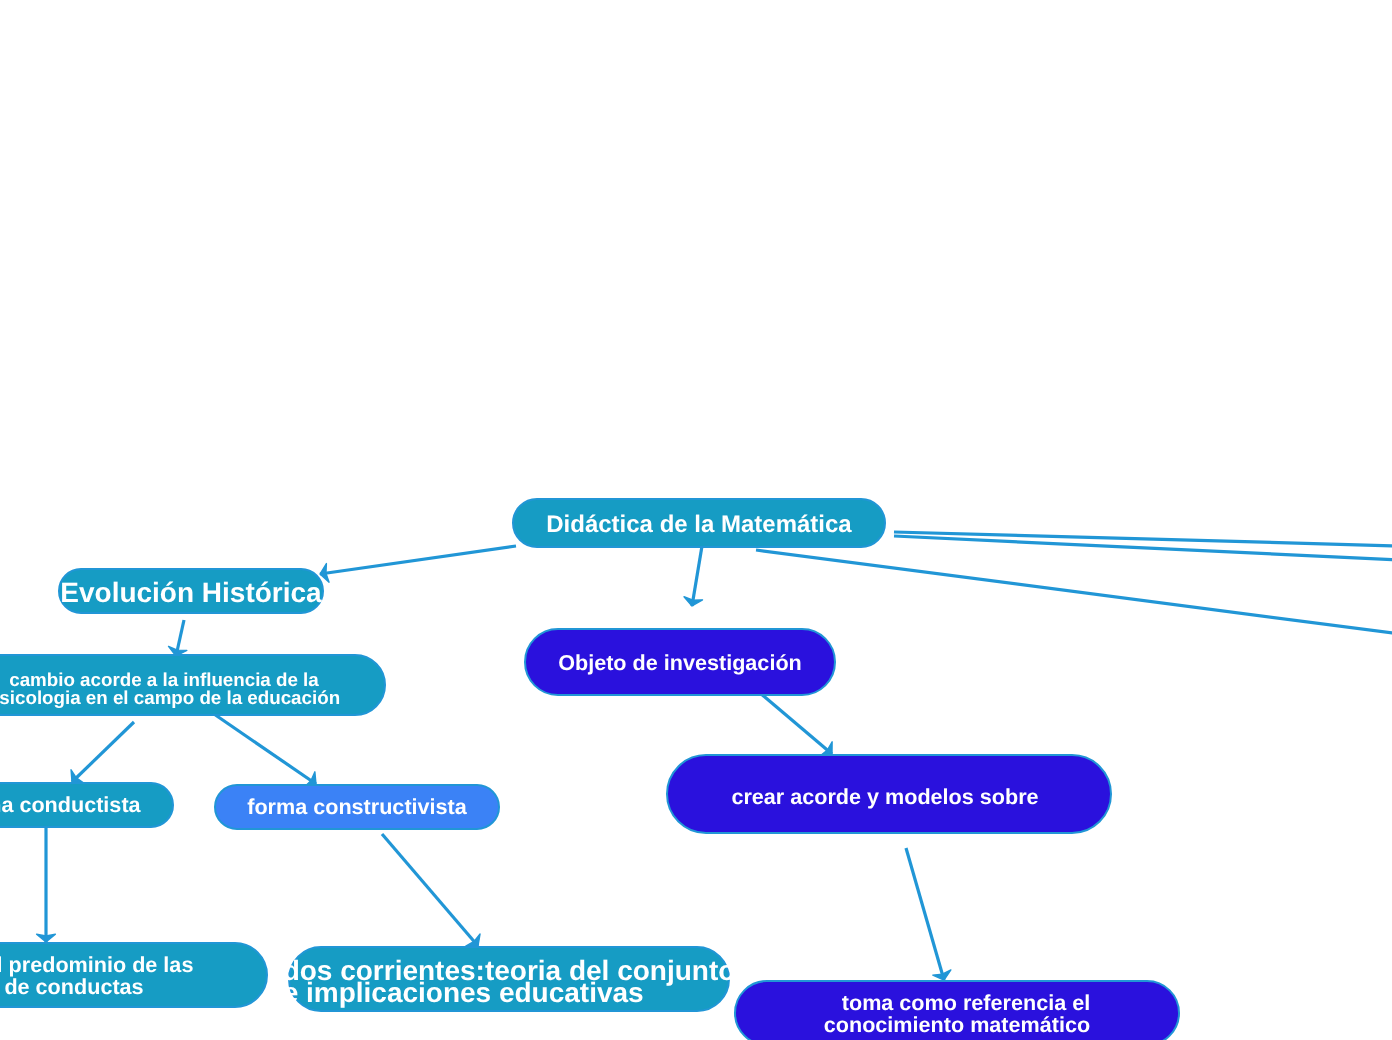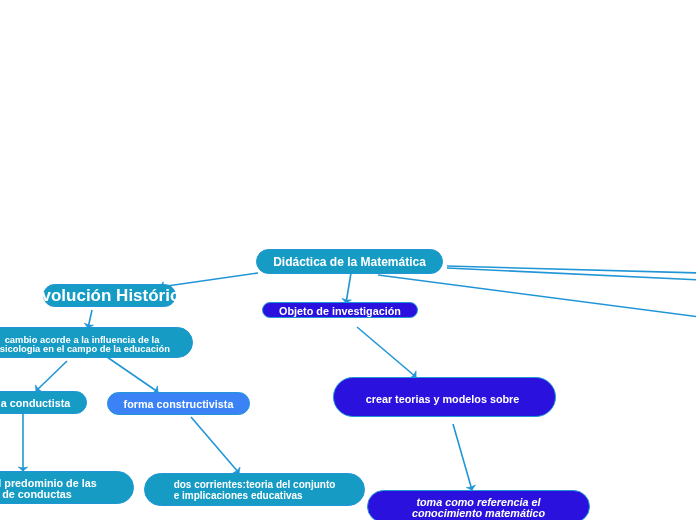--- a/index.html
+++ b/index.html
@@ -41,21 +41,21 @@
       <line x1="453" y1="424" x2="472" y2="490" stroke="#2196d6" stroke-width="1.6"></line>
       <polygon points="472.00,490.00 466.40,487.55 471.17,487.12 475.44,484.95" fill="#2196d6" stroke="#2196d6" stroke-width="0.7" stroke-linejoin="round"></polygon>
     </svg>
 
   <div class="node" style="left: 256px; top: 249px; width: 187px; height: 25px; background: rgb(22, 156, 196); border: 1.2px solid rgb(33, 150, 214); color: rgb(255, 255, 255); font-size: 12px; line-height: 11.88px;">
     <div class="label" style="text-align: center; transform: translate(0px, 1.2px);">
         <span>Didáctica de la Matemática</span>
       </div>
   </div>
 
-  <div class="node" style="left: 43px; top: 284px; width: 133px; height: 23px; background: rgb(22, 156, 196); border: 1.2px solid rgb(33, 150, 214); color: rgb(255, 255, 255); font-size: 17px; line-height: 10.69px;">
+  <div class="node" style="left: 29px; top: 284px; width: 133px; height: 23px; background: rgb(22, 156, 196); border: 1.2px solid rgb(33, 150, 214); color: rgb(255, 255, 255); font-size: 14px; line-height: 10.69px;">
     <div class="label" style="text-align: center; transform: translate(0px, 1.2px);">
         <span>Evolución Histórica</span>
       </div>
   </div>
 
   <div class="node" style="left: -29px; top: 327px; width: 222px; height: 31px; background: rgb(22, 156, 196); border: 1.2px solid rgb(33, 150, 214); color: rgb(255, 255, 255); font-size: 9.4px; line-height: 8.6px;">
     <div class="label" style="text-align: center; transform: translate(0px, 2.2px);">
         <span>cambio acorde a la influencia de la</span>
         <span>psicologia en el campo de la educación</span>
       </div>
@@ -73,39 +73,39 @@
       </div>
   </div>
 
   <div class="node" style="left: -120px; top: 471px; width: 254px; height: 33px; background: rgb(22, 156, 196); border: 1.2px solid rgb(33, 150, 214); color: rgb(255, 255, 255); font-size: 10.8px; line-height: 10.69px;">
     <div class="label" style="text-align: center; transform: translate(0px, 1.2px);">
         <span>mecanico con el predominio de las</span>
         <span>respuestas de conductas</span>
       </div>
   </div>
 
-  <div class="node" style="left: 144px; top: 473px; width: 221px; height: 33px; background: rgb(22, 156, 196); border: 1.2px solid rgb(33, 150, 214); color: rgb(255, 255, 255); font-size: 10px; line-height: 10.69px;">
+  <div class="node" style="left: 144px; top: 473px; width: 221px; height: 33px; background: rgb(22, 156, 196); border: 1.2px solid rgb(33, 150, 214); color: rgb(255, 255, 255); font-size: 14px; line-height: 10.69px;">
     <div class="label" style="text-align: left; transform: translate(0px, 1.2px);">
         <span>dos corrientes:teoria del conjunto</span>
         <span>e implicaciones educativas</span>
       </div>
   </div>
 
-  <div class="node" style="left: 262px; top: 302px; width: 156px; height: 16px; background: rgb(42, 17, 221); border: 1.2px solid rgb(33, 150, 214); color: rgb(255, 255, 255); font-size: 10.8px; line-height: 10.69px;">
+  <div class="node" style="left: 262px; top: 314px; width: 156px; height: 34px; background: rgb(42, 17, 221); border: 1.2px solid rgb(33, 150, 214); color: rgb(255, 255, 255); font-size: 10.8px; line-height: 10.69px;">
     <div class="label" style="text-align: center; transform: translate(0px, 1.2px);">
         <span>Objeto de investigación</span>
       </div>
   </div>
 
   <div class="node" style="left: 333px; top: 377px; width: 223px; height: 40px; background: rgb(42, 17, 221); border: 1.2px solid rgb(33, 150, 214); color: rgb(255, 255, 255); font-size: 10.8px; line-height: 11px;">
     <div class="label" style="text-align: left; transform: translate(-2px, 2px);">
-        <span>crear teorias y modelos sobre</span>
+        <span>crear acorde y modelos sobre</span>
       </div>
   </div>
 
   <div class="node" style="left: 367px; top: 490px; width: 223px; height: 33px; background: rgb(42, 17, 221); border: 1.2px solid rgb(33, 150, 214); color: rgb(255, 255, 255); font-size: 10.8px; line-height: 10.69px;">
-    <div class="label" style="text-align: center; transform: translate(0px, 1.2px); font-style: italic;">
+    <div class="label" style="text-align: right; transform: translate(0px, 1.2px);">
         <span>toma como referencia el</span>
         <span>conocimiento matemático</span>
       </div>
   </div>
 
 </div>
 
 </body></html>

